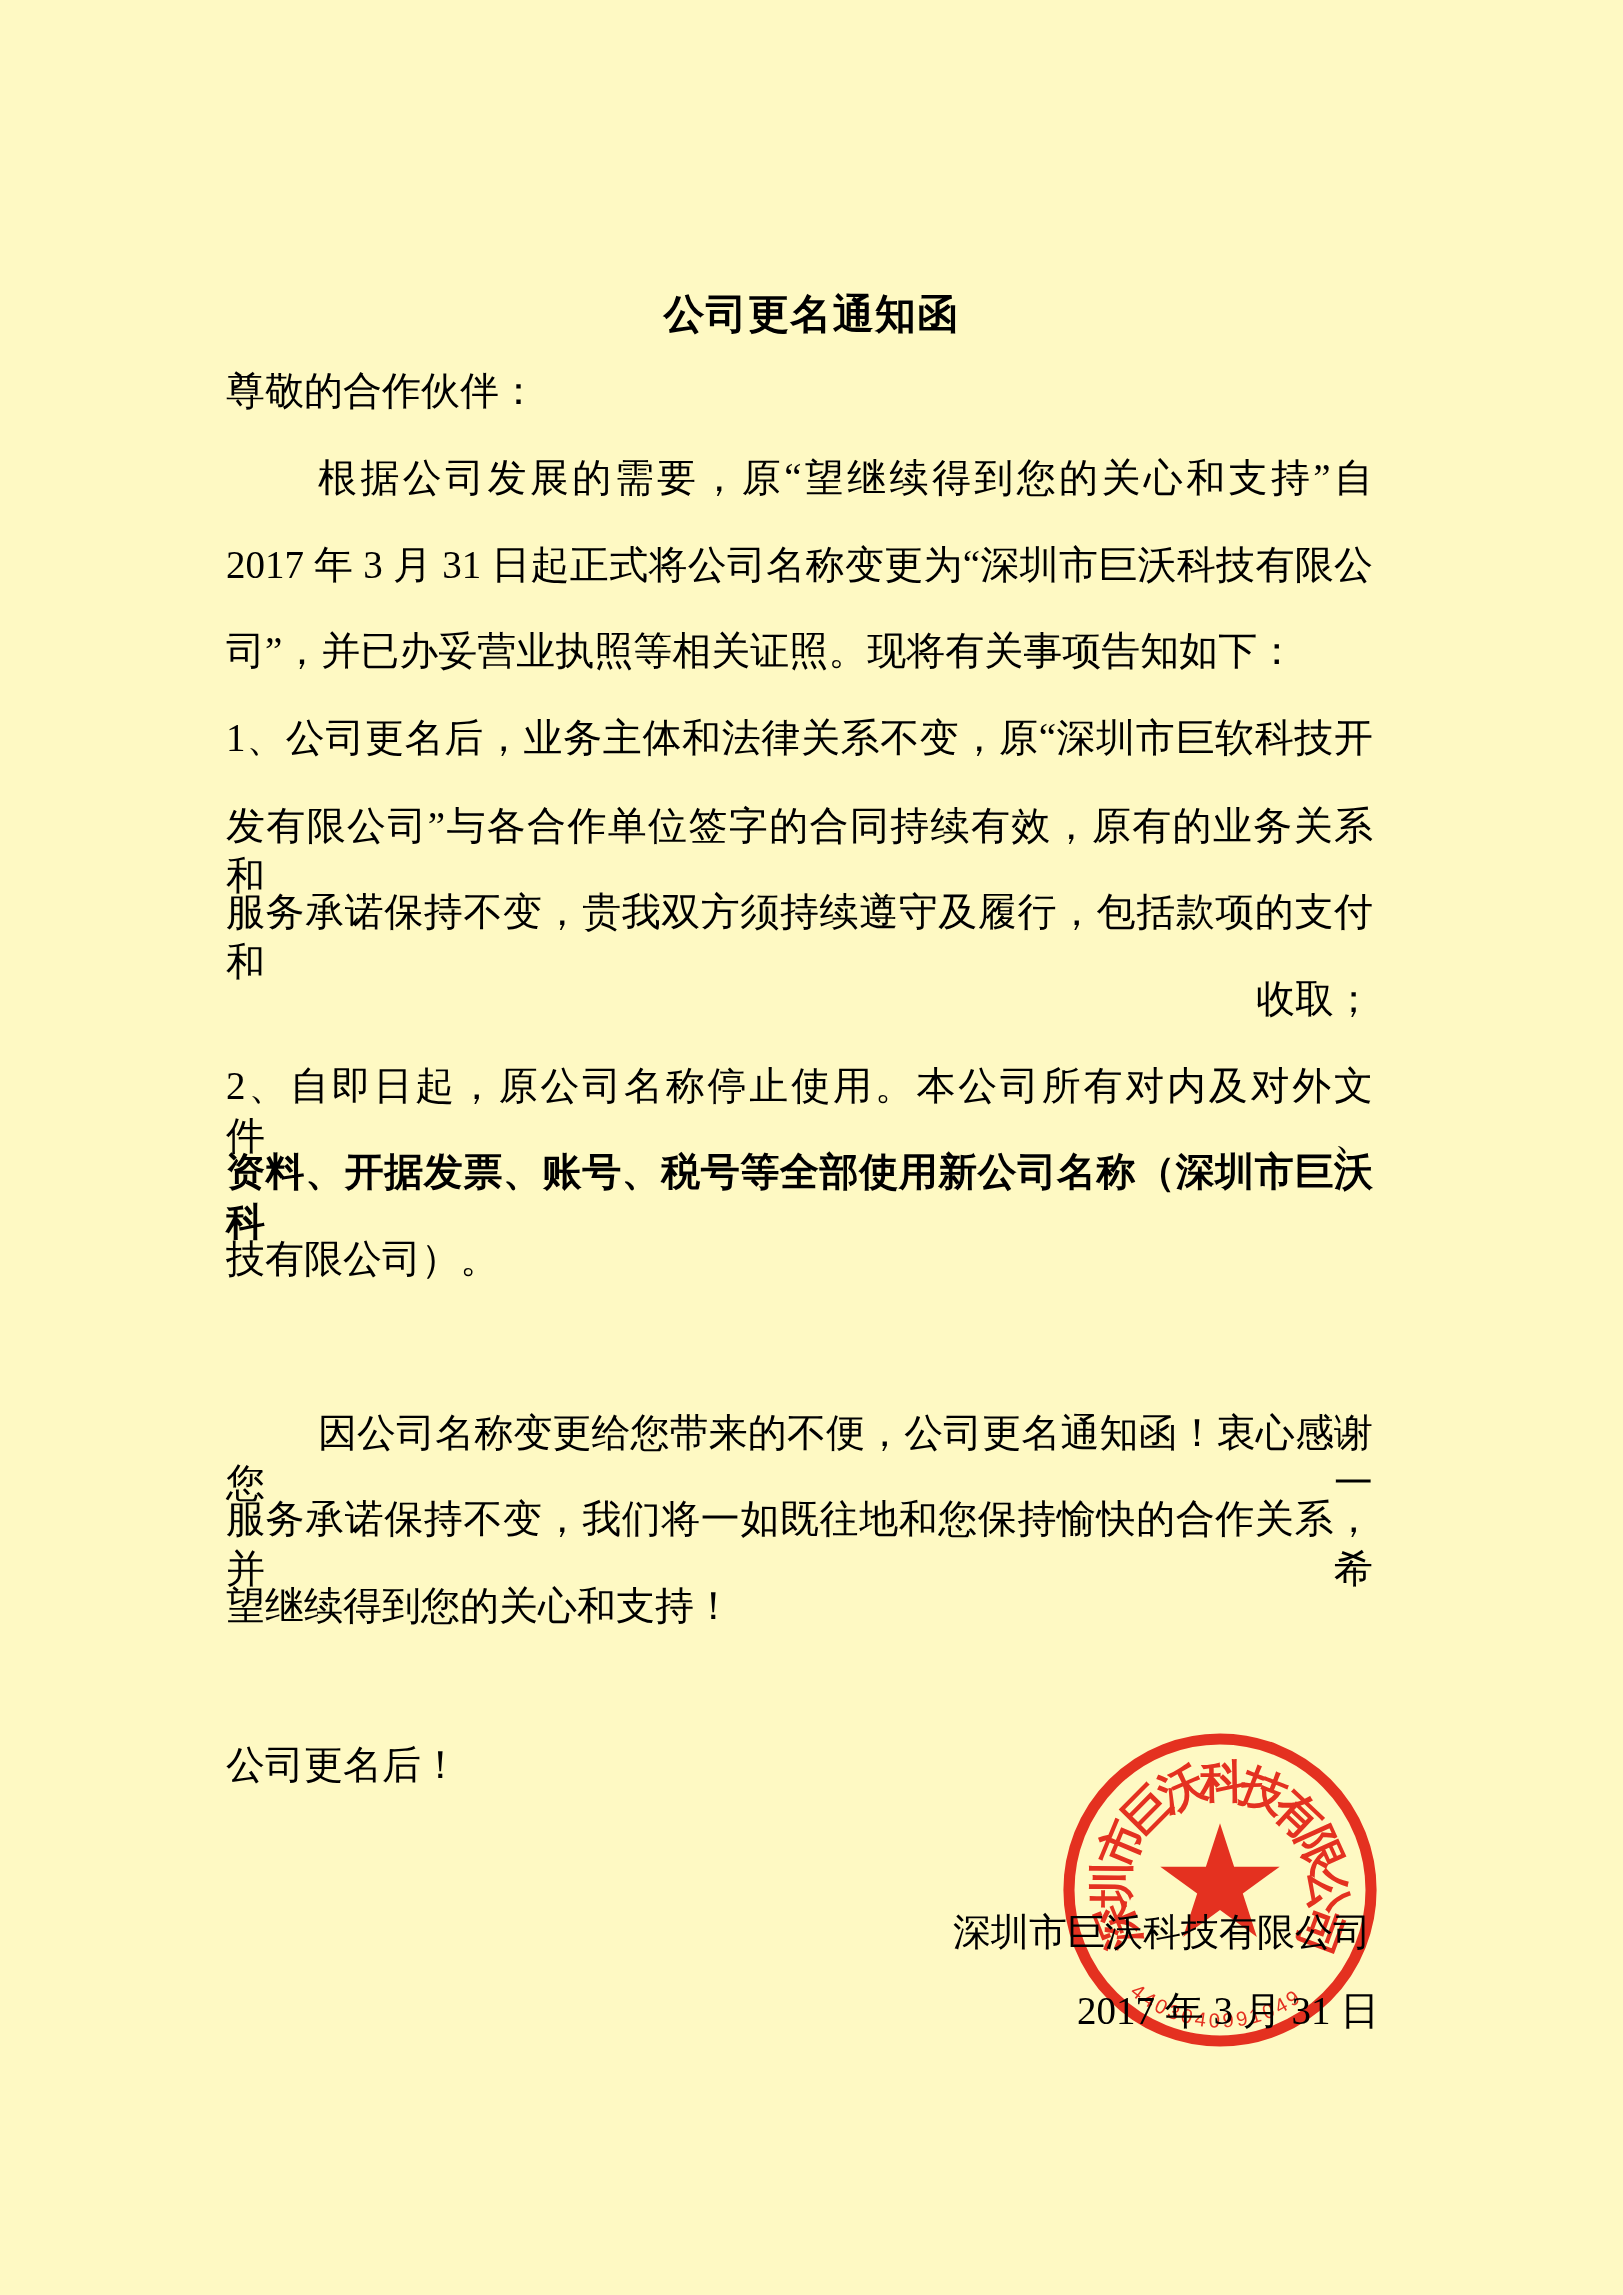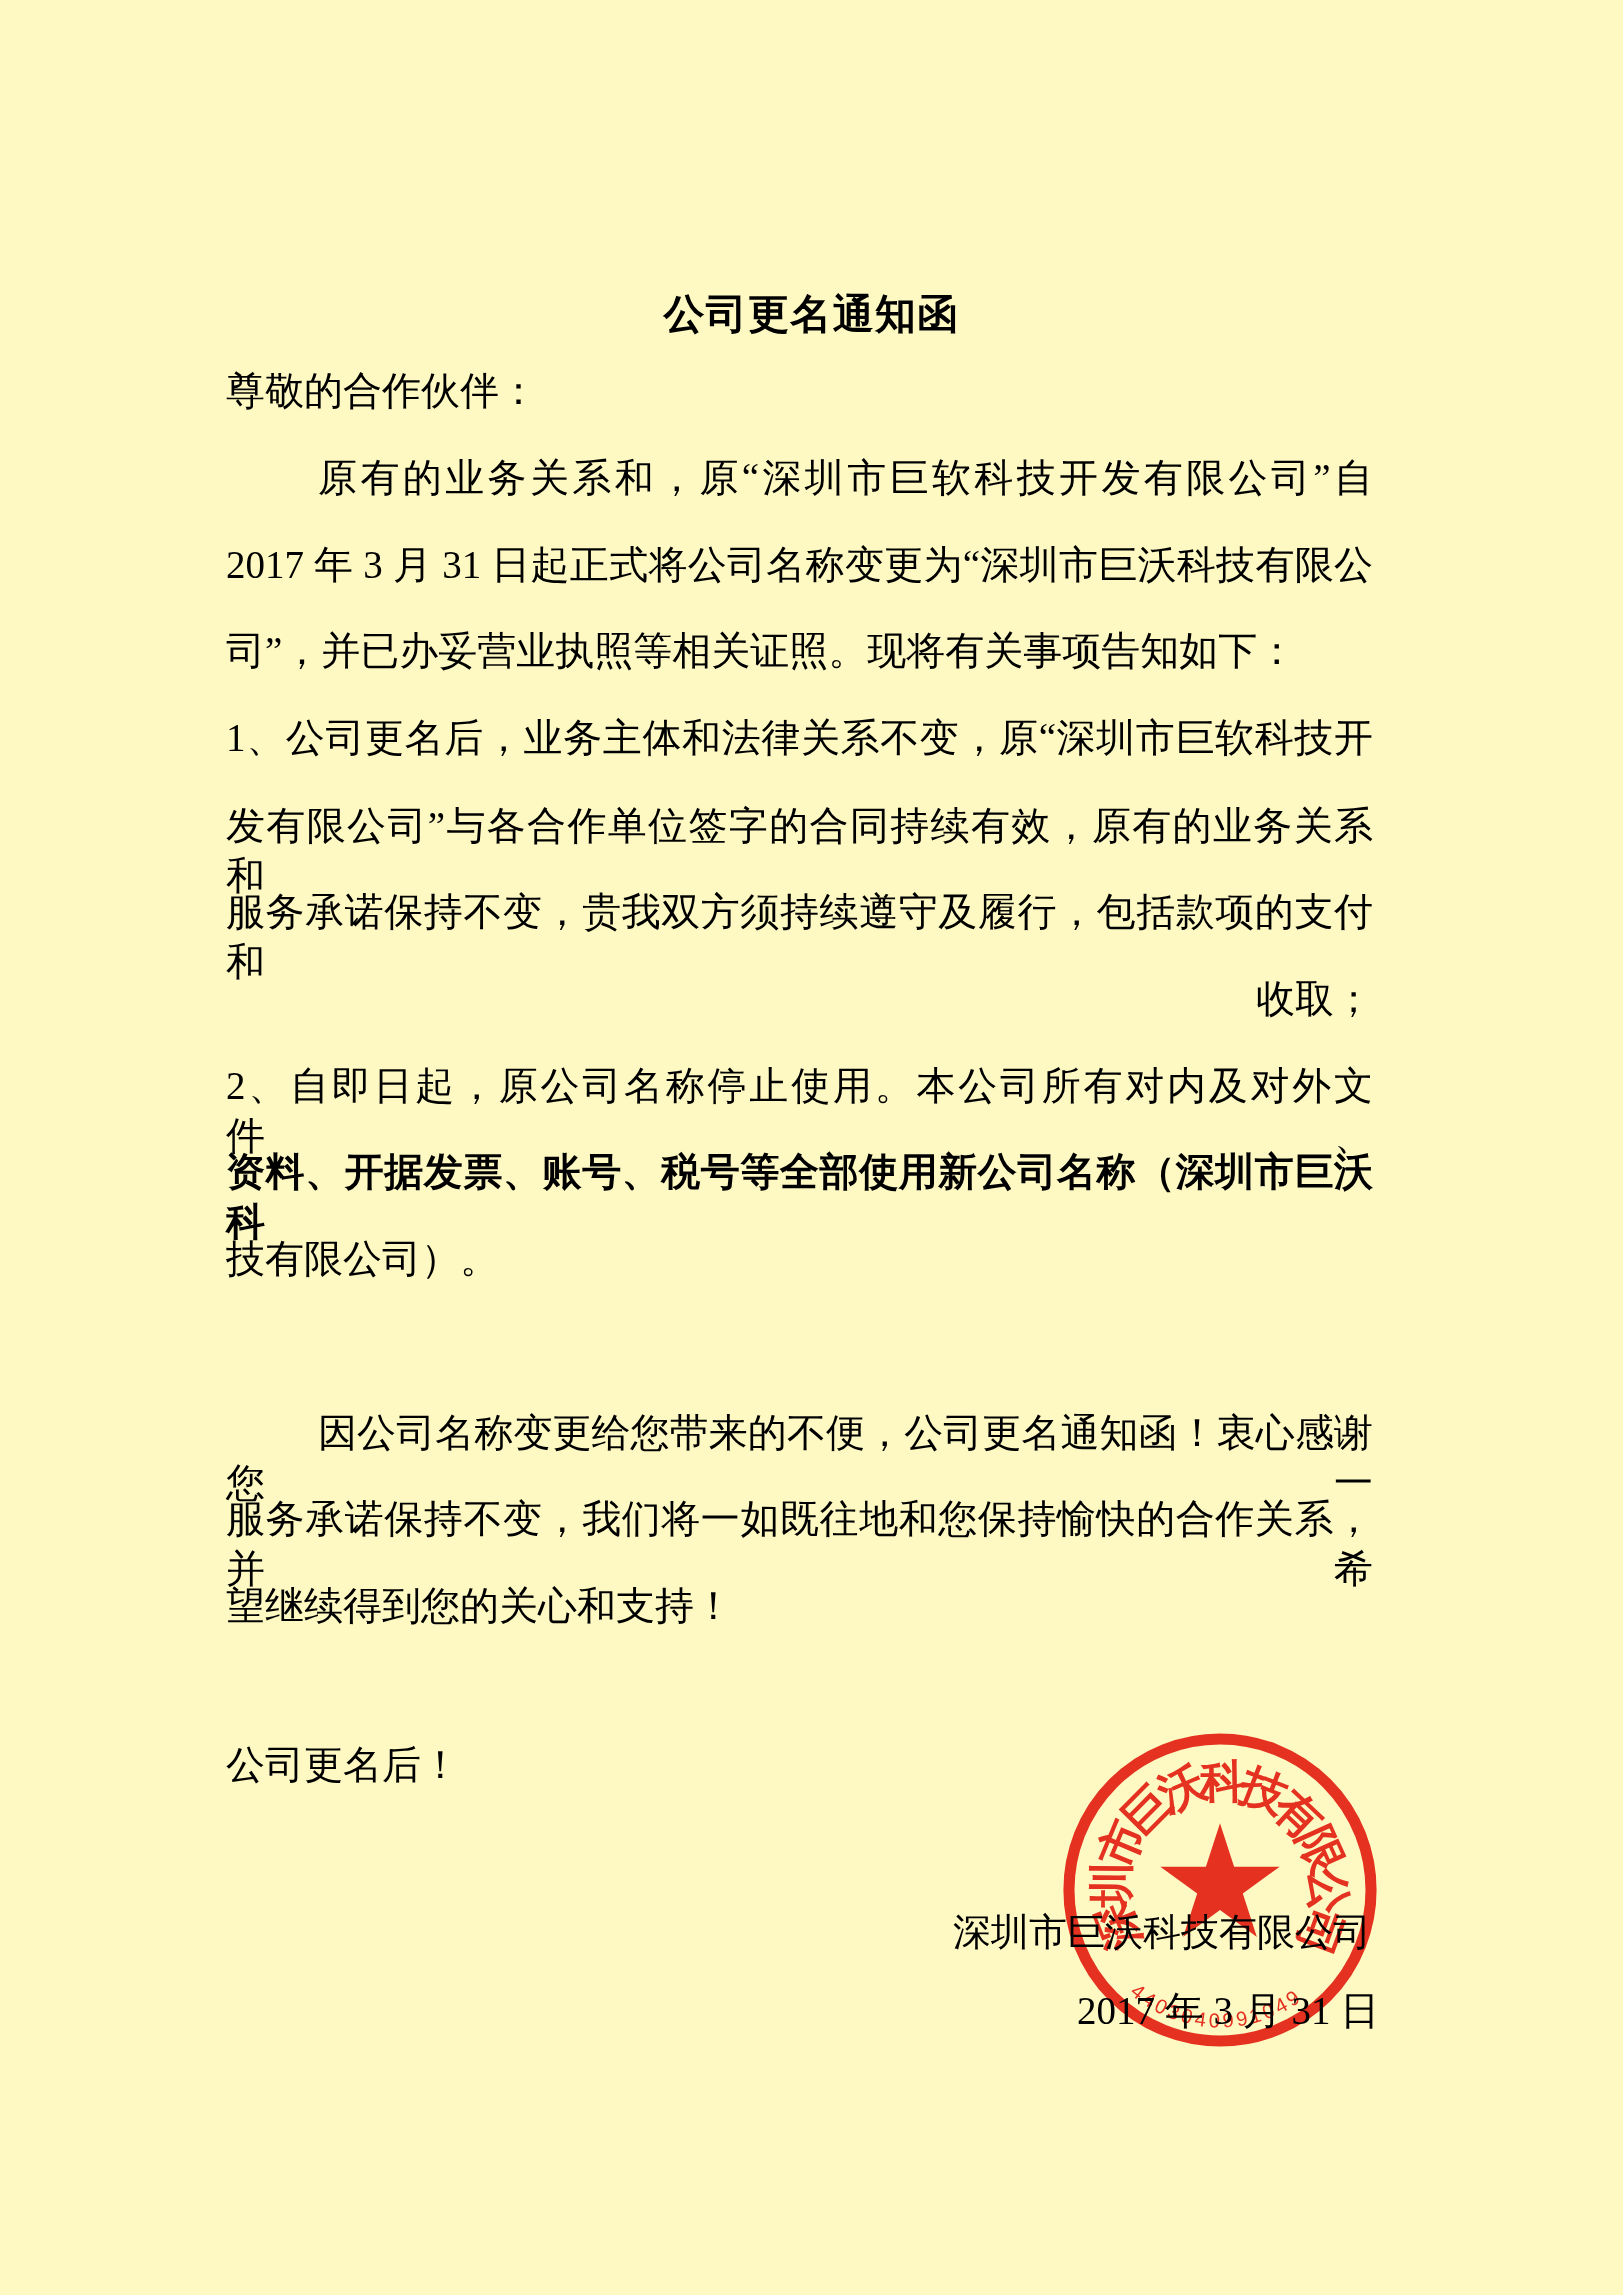--- a/index.html
+++ b/index.html
@@ -87,21 +87,21 @@
 </head>
 <body>
 
 <div class="page">
 
   <div class="doc-title">公司更名通知函</div>
 
   <div class="line" style="top:366px">尊敬的合作伙伴：</div>
 
   <div id="letter-body">
-      <div class="line just indent" style="top: 453px;">原有的业务关系和，原“深圳市巨软科技开发有限公司”自</div>
+      <div class="line just indent" style="top: 453px;">根据公司发展的需要，原“望继续得到您的关心和支持”自</div>
       <div class="line just" style="top: 540px;">2017 年 3 月 31 日起正式将公司名称变更为“深圳市巨沃科技有限公</div>
       <div class="line" style="top: 626px;">司”，并已办妥营业执照等相关证照。现将有关事项告知如下：</div>
       <div class="line just" style="top: 713px; font-family: Liberation Serif, serif;">1、公司更名后，业务主体和法律关系不变，原“深圳市巨软科技开</div>
       <div class="line just" style="top: 801px;">发有限公司”与各合作单位签字的合同持续有效，原有的业务关系和</div>
       <div class="line just" style="top: 887px;">服务承诺保持不变，贵我双方须持续遵守及履行，包括款项的支付和</div>
       <div class="line" style="top: 974px; text-align: right;">收取；</div>
       <div class="line just" style="top: 1061px;">2、自即日起，原公司名称停止使用。本公司所有对内及对外文件、</div>
       <div class="line just" style="top: 1147px; font-weight: bold;">资料、开据发票、账号、税号等全部使用新公司名称（深圳市巨沃科</div>
       <div class="line" style="top: 1234px;">技有限公司）。</div>
       <div class="line just indent" style="top: 1408px;">因公司名称变更给您带来的不便，公司更名通知函！衷心感谢您一</div>

